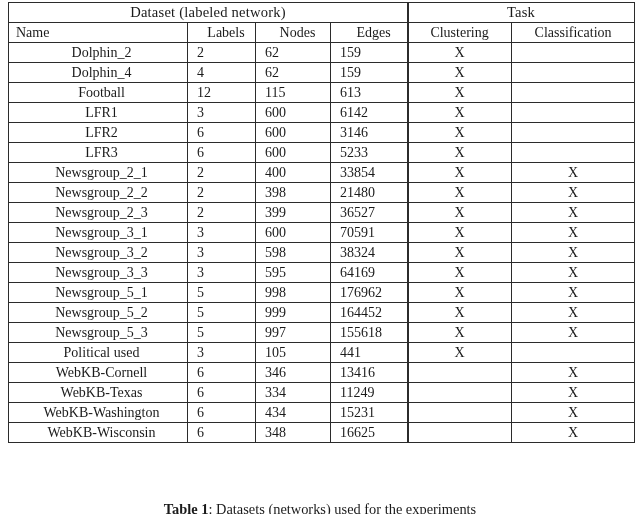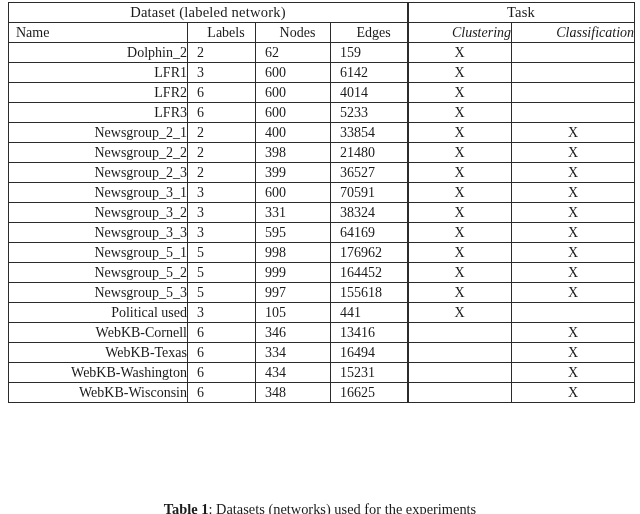--- a/index.html
+++ b/index.html
@@ -75,21 +75,21 @@
     font-weight: bold;
     font-size: 14.6px;
     letter-spacing: 0.2px;
   }
 
   .col-head {
     font-size: 14px;
   }
 
   .cell-name {
-    text-align: right;
+    text-align: center;
     padding-left: 7px !important;
     font-size: 14px;
     white-space: nowrap;
   }
   .cell-num {
     text-align: left;
     padding-left: 9px !important;
     font-size: 14px;
   }
   .cell-mark {
@@ -98,22 +98,21 @@
   }
   .head-left {
     text-align: left;
     padding-left: 7px !important;
   }
   .head-num {
     text-align: center;
     padding-left: 9px !important;
   }
   .head-center {
-    text-align: right;
-    font-style: italic;
+    text-align: center;
   }
 
   
   .caption {
     position: absolute;
     left: 0;
     top: 500px;
     width: 640px;
     text-align: center;
     font-size: 14.4px;
@@ -158,32 +157,48 @@
       <tbody id="table-body">
           <tr class="rule-bottom">
             <td class="cell-name vl-left vl-right">Dolphin_2</td>
             <td class="cell-num vl-right">2</td>
             <td class="cell-num vl-right">62</td>
             <td class="cell-num vl-right">159</td>
             <td class="cell-mark dbl-left vl-right">X</td>
             <td class="cell-mark vl-right"></td>
           </tr>
           <tr class="rule-bottom">
+            <td class="cell-name vl-left vl-right">Dolphin_4</td>
+            <td class="cell-num vl-right">4</td>
+            <td class="cell-num vl-right">62</td>
+            <td class="cell-num vl-right">159</td>
+            <td class="cell-mark dbl-left vl-right">X</td>
+            <td class="cell-mark vl-right"></td>
+          </tr>
+          <tr class="rule-bottom">
+            <td class="cell-name vl-left vl-right">Football</td>
+            <td class="cell-num vl-right">12</td>
+            <td class="cell-num vl-right">115</td>
+            <td class="cell-num vl-right">613</td>
+            <td class="cell-mark dbl-left vl-right">X</td>
+            <td class="cell-mark vl-right"></td>
+          </tr>
+          <tr class="rule-bottom">
             <td class="cell-name vl-left vl-right">LFR1</td>
             <td class="cell-num vl-right">3</td>
             <td class="cell-num vl-right">600</td>
             <td class="cell-num vl-right">6142</td>
             <td class="cell-mark dbl-left vl-right">X</td>
             <td class="cell-mark vl-right"></td>
           </tr>
           <tr class="rule-bottom">
             <td class="cell-name vl-left vl-right">LFR2</td>
             <td class="cell-num vl-right">6</td>
             <td class="cell-num vl-right">600</td>
-            <td class="cell-num vl-right">4014</td>
+            <td class="cell-num vl-right">3146</td>
             <td class="cell-mark dbl-left vl-right">X</td>
             <td class="cell-mark vl-right"></td>
           </tr>
           <tr class="rule-bottom">
             <td class="cell-name vl-left vl-right">LFR3</td>
             <td class="cell-num vl-right">6</td>
             <td class="cell-num vl-right">600</td>
             <td class="cell-num vl-right">5233</td>
             <td class="cell-mark dbl-left vl-right">X</td>
             <td class="cell-mark vl-right"></td>
@@ -216,21 +231,21 @@
             <td class="cell-name vl-left vl-right">Newsgroup_3_1</td>
             <td class="cell-num vl-right">3</td>
             <td class="cell-num vl-right">600</td>
             <td class="cell-num vl-right">70591</td>
             <td class="cell-mark dbl-left vl-right">X</td>
             <td class="cell-mark vl-right">X</td>
           </tr>
           <tr class="rule-bottom">
             <td class="cell-name vl-left vl-right">Newsgroup_3_2</td>
             <td class="cell-num vl-right">3</td>
-            <td class="cell-num vl-right">331</td>
+            <td class="cell-num vl-right">598</td>
             <td class="cell-num vl-right">38324</td>
             <td class="cell-mark dbl-left vl-right">X</td>
             <td class="cell-mark vl-right">X</td>
           </tr>
           <tr class="rule-bottom">
             <td class="cell-name vl-left vl-right">Newsgroup_3_3</td>
             <td class="cell-num vl-right">3</td>
             <td class="cell-num vl-right">595</td>
             <td class="cell-num vl-right">64169</td>
             <td class="cell-mark dbl-left vl-right">X</td>
@@ -273,21 +288,21 @@
             <td class="cell-num vl-right">6</td>
             <td class="cell-num vl-right">346</td>
             <td class="cell-num vl-right">13416</td>
             <td class="cell-mark dbl-left vl-right"></td>
             <td class="cell-mark vl-right">X</td>
           </tr>
           <tr class="rule-bottom">
             <td class="cell-name vl-left vl-right">WebKB-Texas</td>
             <td class="cell-num vl-right">6</td>
             <td class="cell-num vl-right">334</td>
-            <td class="cell-num vl-right">16494</td>
+            <td class="cell-num vl-right">11249</td>
             <td class="cell-mark dbl-left vl-right"></td>
             <td class="cell-mark vl-right">X</td>
           </tr>
           <tr class="rule-bottom">
             <td class="cell-name vl-left vl-right">WebKB-Washington</td>
             <td class="cell-num vl-right">6</td>
             <td class="cell-num vl-right">434</td>
             <td class="cell-num vl-right">15231</td>
             <td class="cell-mark dbl-left vl-right"></td>
             <td class="cell-mark vl-right">X</td>

